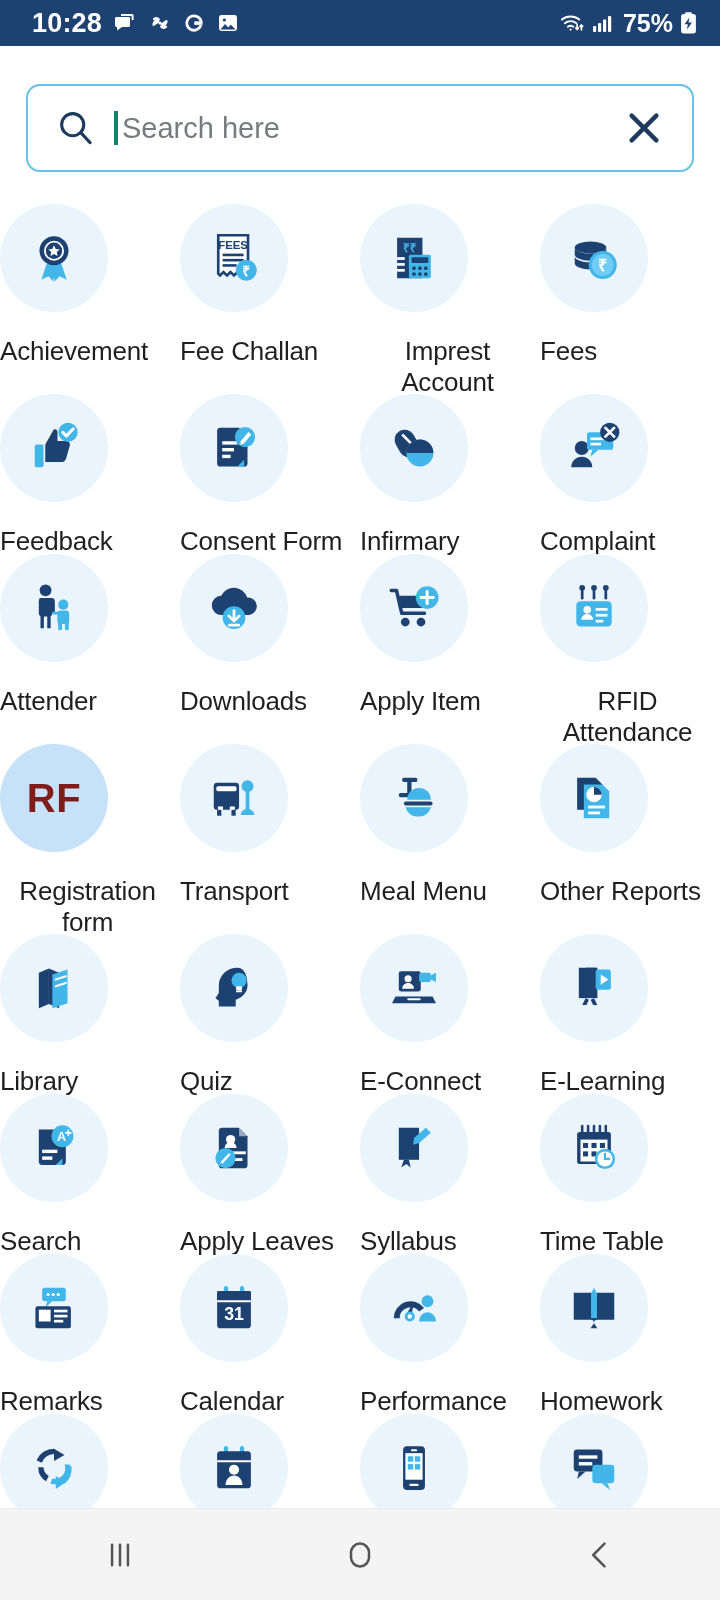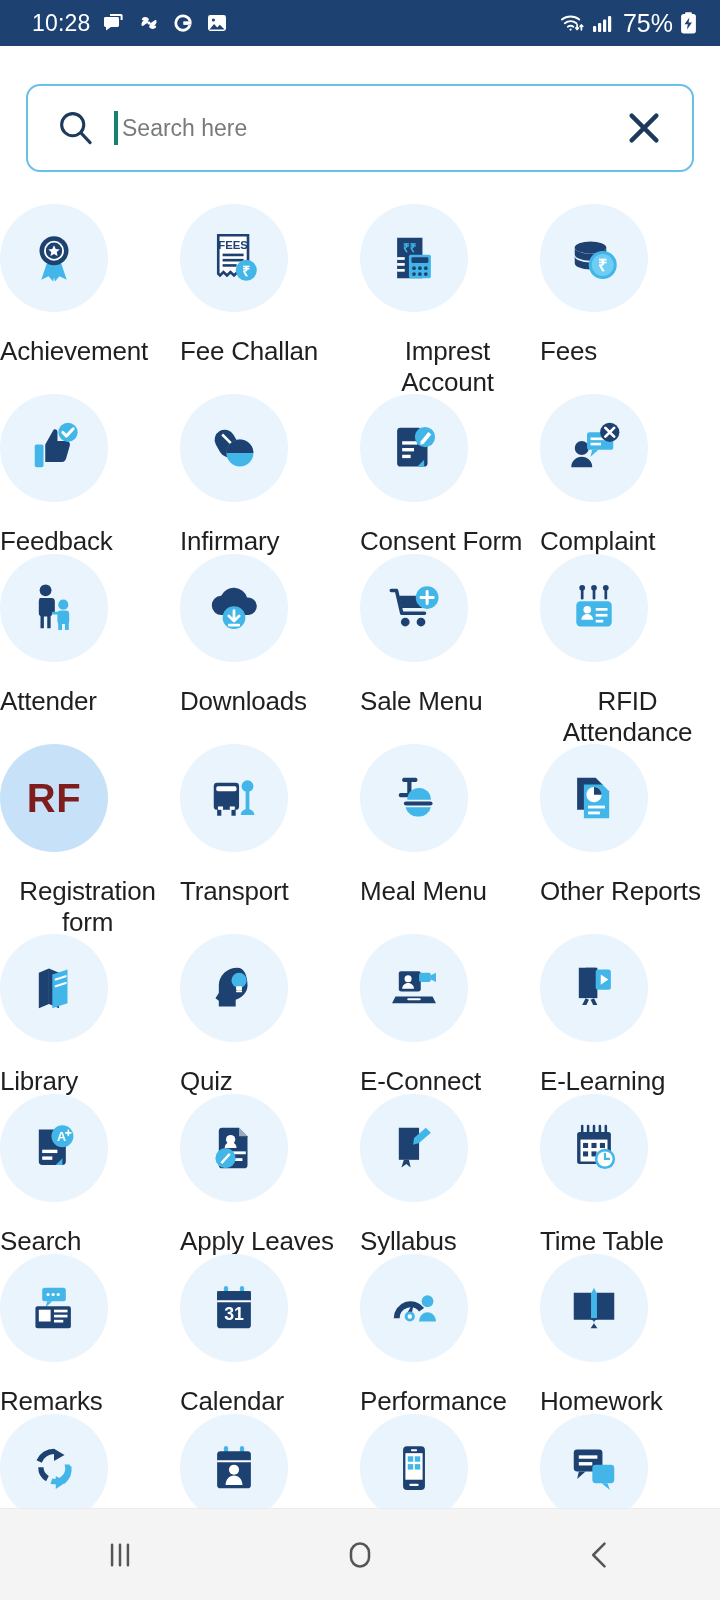--- a/index.html
+++ b/index.html
@@ -15,43 +15,43 @@
   #status-bar{
     height:46px; width:720px;
     background:#1d4170;
     display:flex; align-items:center;
     justify-content:space-between;
     padding:0 22px 0 32px;
     color:#ffffff;
   }
   .sb-left{ display:flex; align-items:center; gap:11px; }
   .sb-right{ display:flex; align-items:center; gap:6px; }
-  #status-time{ font-size:23px; font-weight:400; letter-spacing:.2px; }
-  #battery-pct{ font-size:25px; font-weight:400; margin-left:3px; }
+  #status-time{ font-size:27px; font-weight:700; letter-spacing:.2px; }
+  #battery-pct{ font-size:25px; font-weight:700; margin-left:3px; }
   .sb-ico{ display:block; }
 
   
   #search-wrap{ padding:38px 26px 0 26px; }
   #search-bar{
     height:88px;
     border:2px solid #69c0e8;
     border-radius:14px;
     background:#fff;
     display:flex; align-items:center;
     padding:0 26px 0 28px;
     box-shadow:0 1px 2px rgba(0,0,0,.02);
   }
   #search-icon{ flex:0 0 auto; margin-right:18px; }
   #caret{
     width:4px; height:34px; background:#13836b; margin-right:4px; flex:0 0 auto;
   }
   #search-input{
     flex:1 1 auto; border:none; outline:none; background:transparent;
     font-family:"Liberation Sans", sans-serif;
-    font-size:23px; color:#2b2b2b;
+    font-size:29px; color:#2b2b2b;
   }
   #search-input::placeholder{ color:#777b7e; }
   #clear-icon{ flex:0 0 auto; cursor:pointer; }
 
   
   #app-grid{
     position:absolute;
     top:196px; left:0; width:720px;
     height:1312px;
     overflow:hidden;
@@ -232,41 +232,41 @@
      <path d="M22 28l9-16c1-2 5-2 5 2v10h10c3 0 5 2.5 4 5.5l-4 14c-.7 2.5-2 4.5-5 4.5H22z" fill="#1d4170"></path>
      <circle cx="48" cy="14" r="11" fill="#42b6e8"></circle>
      <path d="M42 14l4 4.4L54 10" stroke="#fff" stroke-width="3.4" fill="none" stroke-linecap="round" stroke-linejoin="round"></path>
           </svg>
         </div>
         <div class="tile-label">Feedback</div>
       </div>
       <div class="tile">
         <div class="tile-circle">
           <svg viewBox="0 0 64 64" width="54" height="54">
-     <path d="M22 10a12 12 0 0 1 12 12v10a12 12 0 0 1-24 0V22A12 12 0 0 1 22 10z" fill="#1d4170" transform="rotate(-30 22 24)"></path>
-     <path d="M18 16l12 12" stroke="#fff" stroke-width="3"></path>
-     <circle cx="39" cy="38" r="16" fill="#42b6e8"></circle>
-     <path d="M23 38a16 16 0 0 1 32 0z" fill="#1d4170"></path>
-          </svg>
-        </div>
-        <div class="tile-label">Infirmary</div>
-      </div>
-      <div class="tile">
-        <div class="tile-circle">
-          <svg viewBox="0 0 64 64" width="54" height="54">
      <path d="M16 8h22l10 10v32a4 4 0 0 1-4 4H16a4 4 0 0 1-4-4V12a4 4 0 0 1 4-4z" fill="#1d4170"></path>
      <path d="M44 46v8h-8z" fill="#42b6e8"></path>
      <rect x="18" y="24" width="18" height="4" fill="#fff"></rect>
             <rect x="18" y="32" width="14" height="4" fill="#fff"></rect>
      <rect x="18" y="40" width="10" height="4" fill="#fff"></rect>
      <circle cx="45" cy="19" r="12" fill="#42b6e8"></circle>
      <path d="M40 24l9-11 3.5 3-9 11-4 1z" fill="#fff"></path>
           </svg>
         </div>
         <div class="tile-label">Consent Form</div>
+      </div>
+      <div class="tile">
+        <div class="tile-circle">
+          <svg viewBox="0 0 64 64" width="54" height="54">
+     <path d="M22 10a12 12 0 0 1 12 12v10a12 12 0 0 1-24 0V22A12 12 0 0 1 22 10z" fill="#1d4170" transform="rotate(-30 22 24)"></path>
+     <path d="M18 16l12 12" stroke="#fff" stroke-width="3"></path>
+     <circle cx="39" cy="38" r="16" fill="#42b6e8"></circle>
+     <path d="M23 38a16 16 0 0 1 32 0z" fill="#1d4170"></path>
+          </svg>
+        </div>
+        <div class="tile-label">Infirmary</div>
       </div>
       <div class="tile">
         <div class="tile-circle">
           <svg viewBox="0 0 64 64" width="56" height="56">
      <circle cx="18" cy="32" r="8" fill="#1d4170"></circle>
      <path d="M6 54c0-7 5.4-12 12-12s12 5 12 12z" fill="#1d4170"></path>
      <rect x="24" y="14" width="30" height="20" rx="3" fill="#42b6e8"></rect>
      <path d="M30 34l-2 8 9-8z" fill="#42b6e8"></path>
      <rect x="28" y="20" width="18" height="3" fill="#fff"></rect>
             <rect x="28" y="26" width="12" height="3" fill="#fff"></rect>
@@ -308,21 +308,21 @@
         <div class="tile-circle">
           <svg viewBox="0 0 64 64" width="56" height="56">
      <path d="M6 12h6l6 26h26" stroke="#1d4170" stroke-width="4" fill="none" stroke-linecap="round" stroke-linejoin="round"></path>
      <path d="M15 18h30l-4 14H18z" fill="#1d4170"></path>
      <circle cx="22" cy="48" r="5" fill="#1d4170"></circle>
             <circle cx="40" cy="48" r="5" fill="#1d4170"></circle>
      <circle cx="47" cy="20" r="13" fill="#42b6e8"></circle>
      <path d="M47 13v14M40 20h14" stroke="#fff" stroke-width="3.4" stroke-linecap="round"></path>
           </svg>
         </div>
-        <div class="tile-label">Sale Menu</div>
+        <div class="tile-label">Apply Item</div>
       </div>
       <div class="tile">
         <div class="tile-circle">
           <svg viewBox="0 0 64 64" width="54" height="54">
      <g fill="#1d4170">
        <circle cx="18" cy="8" r="3.4"></circle>
               <rect x="16.4" y="10" width="3.2" height="12" rx="1.6"></rect>
        <circle cx="32" cy="8" r="3.4"></circle>
               <rect x="30.4" y="10" width="3.2" height="12" rx="1.6"></rect>
        <circle cx="46" cy="8" r="3.4"></circle>

